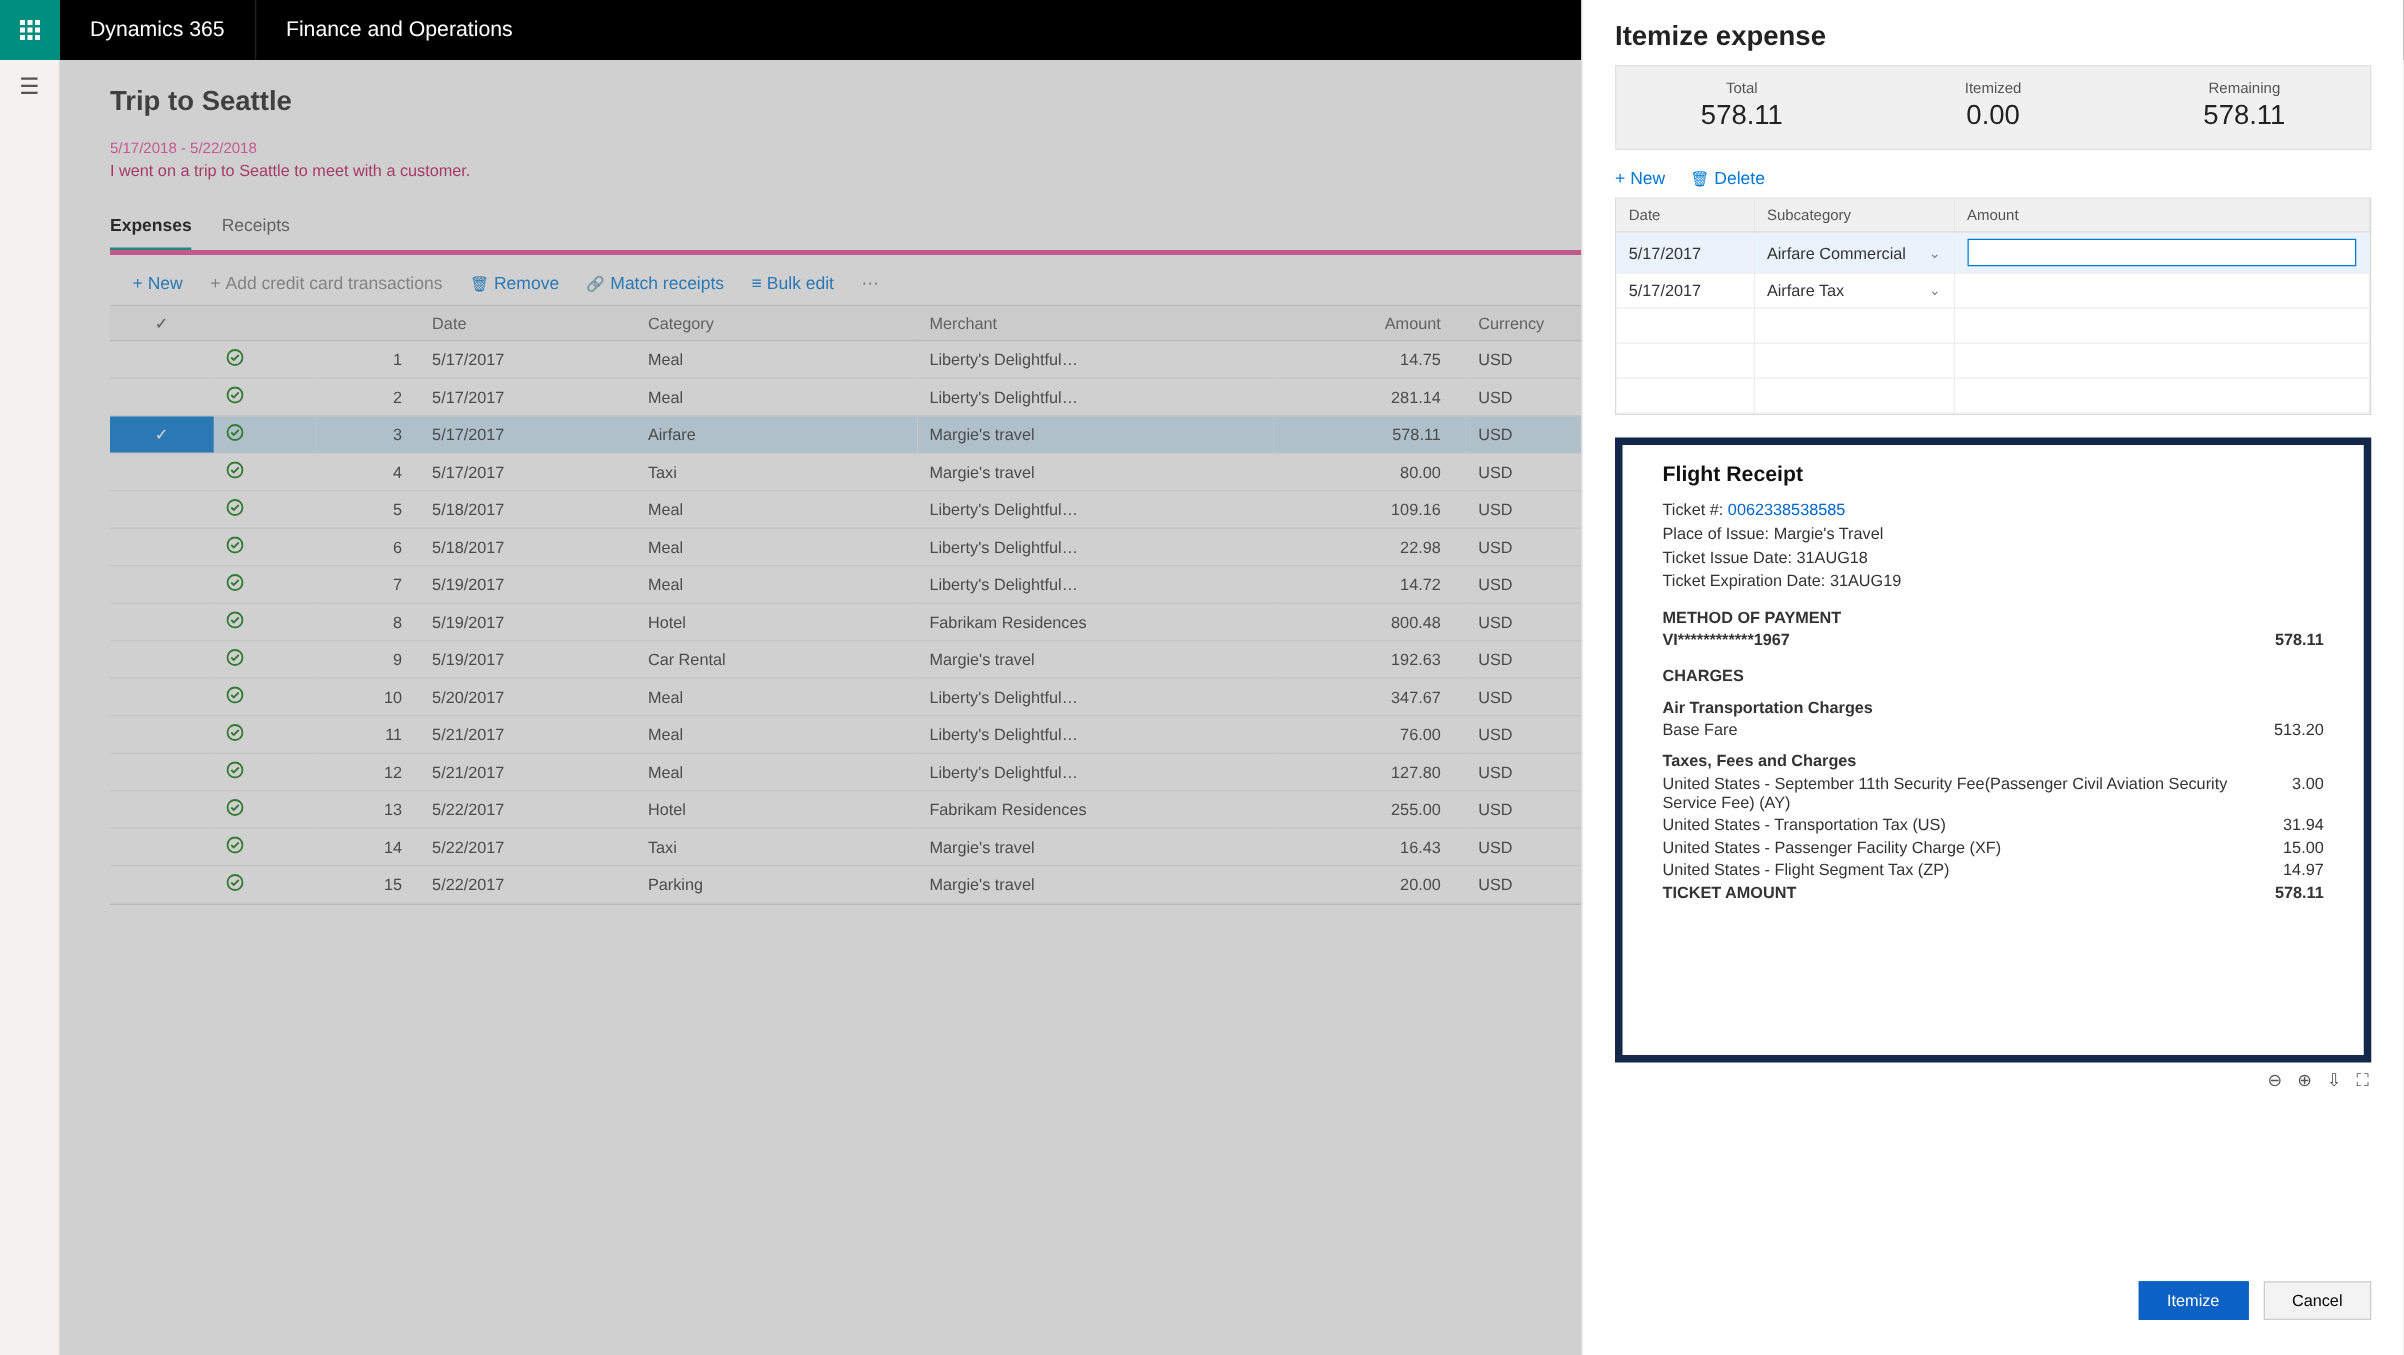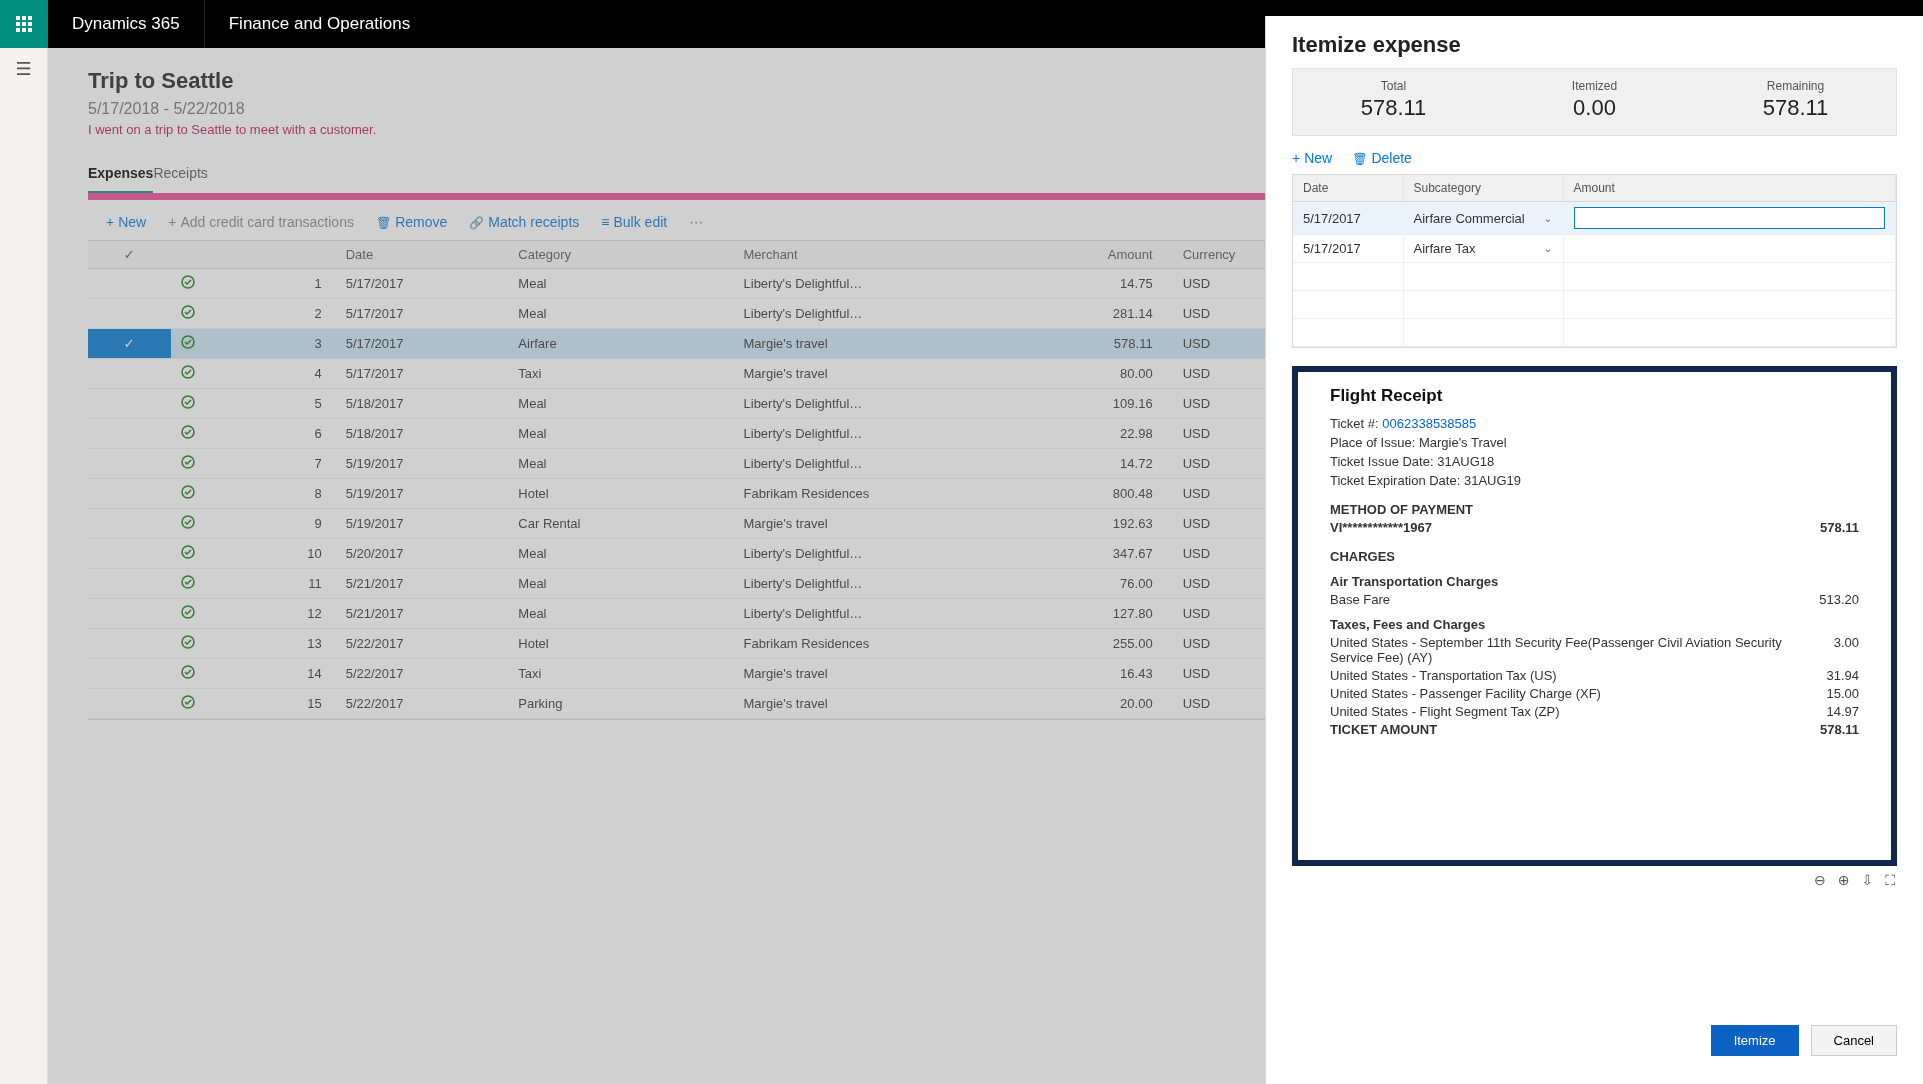--- a/index.html
+++ b/index.html
@@ -64,24 +64,24 @@
 
 .main {
   position: absolute;
   top: 48px;
   left: 48px;
   right: 0;
   bottom: 0;
   padding: 20px 40px 0 40px;
 }
 .main .title { font-size: 22px; font-weight: 600; color: #222; }
-.main .dates { font-size: 16px; color: #737373; margin-top: 6px; }
+.main .dates { font-size: 12px; color: #ec4899; margin-top: 17px; }
 .main .desc  { font-size: 13px; color: #be185d; margin-top: 4px; }
 
-.tabs { margin-top: 28px; border-bottom: 7px solid #ec4899; display: flex; }
+.tabs { margin-top: 28px; border-bottom: 4px solid #ec4899; display: flex; gap: 24px; }
 .tabs .tab { padding: 0 0 10px 0; font-size: 14px; color: #555; cursor: pointer; }
 .tabs .tab.active { color: #000; border-bottom: 2px solid #008e7f; font-weight: 600; }
 
 .toolbar { display: flex; align-items: center; gap: 22px; padding: 14px 0 10px 18px; font-size: 14px; color: #0078d4; }
 .toolbar .action { display: inline-flex; align-items: center; gap: 4px; cursor: pointer; }
 .toolbar .muted { color: #888; }
 .toolbar .divider { color: #888; }
 
 
 .grid { border: 1px solid #d9d9d9; border-left: none; }
@@ -122,21 +122,21 @@
   left: 48px;
   right: 0;
   bottom: 0;
   background: rgba(120,120,120,0.35);
   pointer-events: none;
 }
 
 
 .panel {
   position: absolute;
-  top: 16px;
+  top: 0;
   right: 0;
   width: 658px;
   bottom: 0;
   background: #fff;
   border-left: 1px solid #d9d9d9;
   display: flex;
   flex-direction: column;
 }
 .panel-header {
   padding: 16px 26px 10px 26px;

